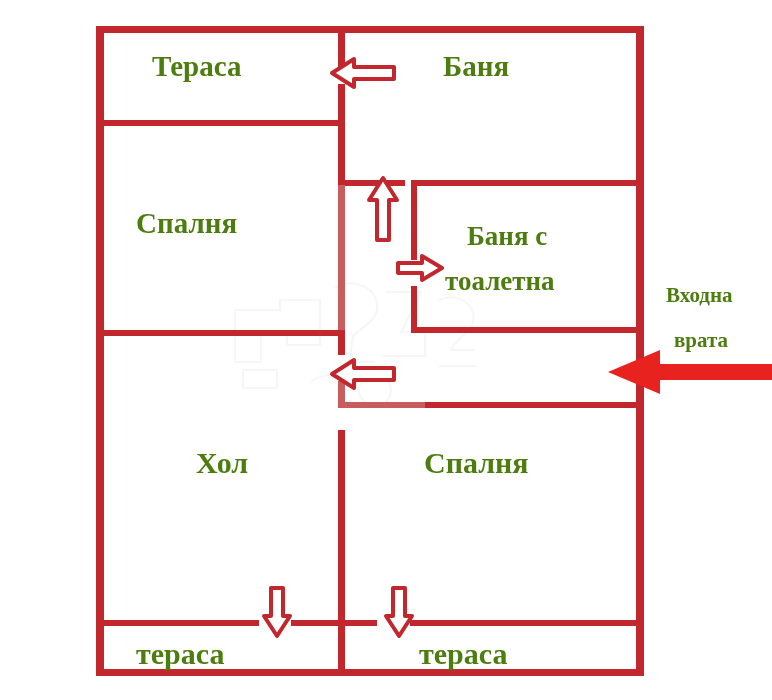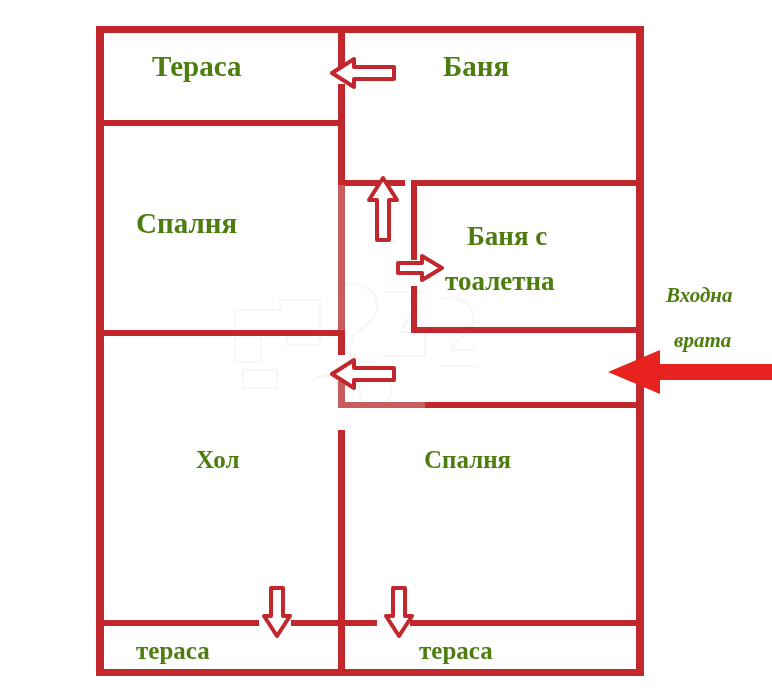--- a/index.html
+++ b/index.html
@@ -39,22 +39,22 @@
   
   .label {
     position: absolute;
     color: #4d7c0f;
     font-weight: bold;
     white-space: nowrap;
     font-family: "Liberation Serif", "DejaVu Serif", serif;
   }
   .label.big    { font-size: 29px; }
   .label.mid    { font-size: 27px; }
-  .label.small  { font-size: 25px; }
-  .label.tiny   { font-size: 21px; line-height: 25px; text-align: left; font-style: italic; }
+  .label.small  { font-size: 30px; }
+  .label.tiny   { font-size: 21px; line-height: 25px; text-align: left; }
 
   
   .arrow-outline { position: absolute; }
   .arrow-outline svg { display: block; overflow: visible; }
 
   
   .arrow-solid { position: absolute; }
   .arrow-solid svg { display: block; }
 </style>
 </head>

